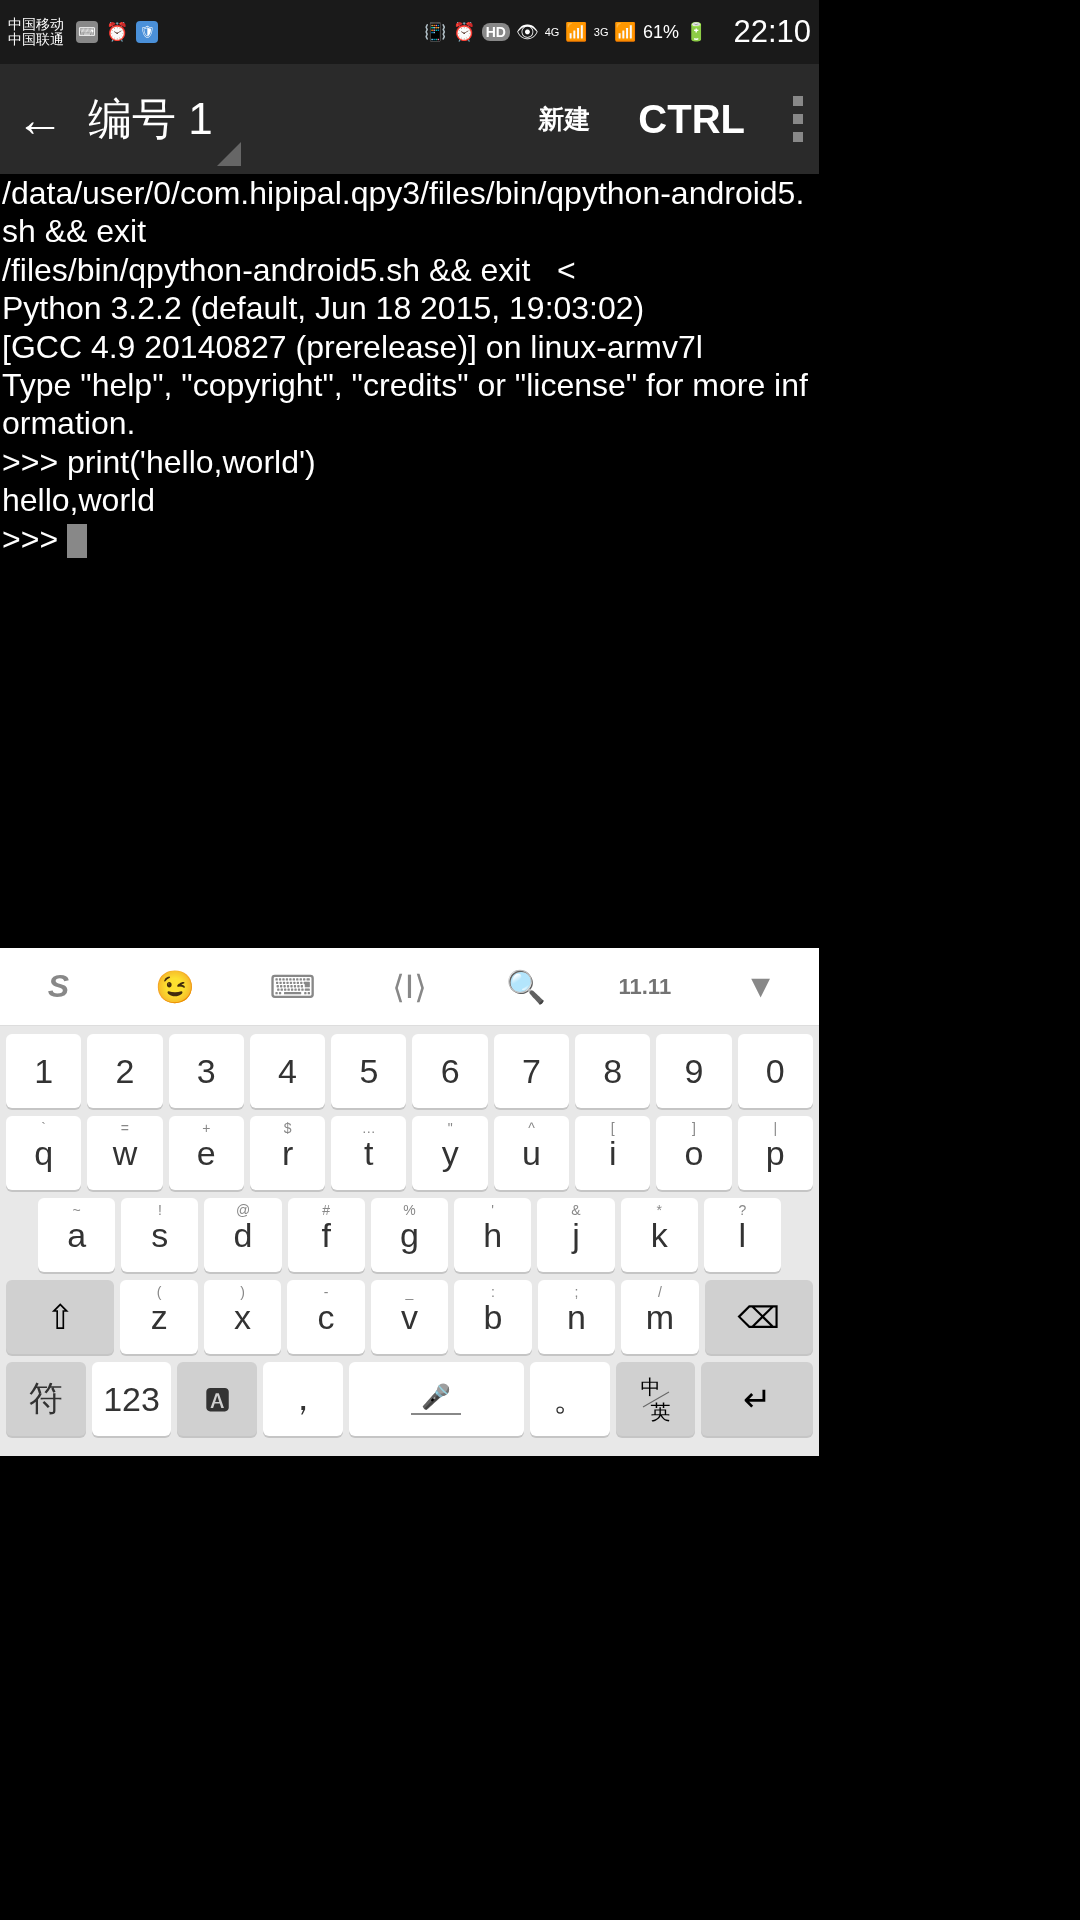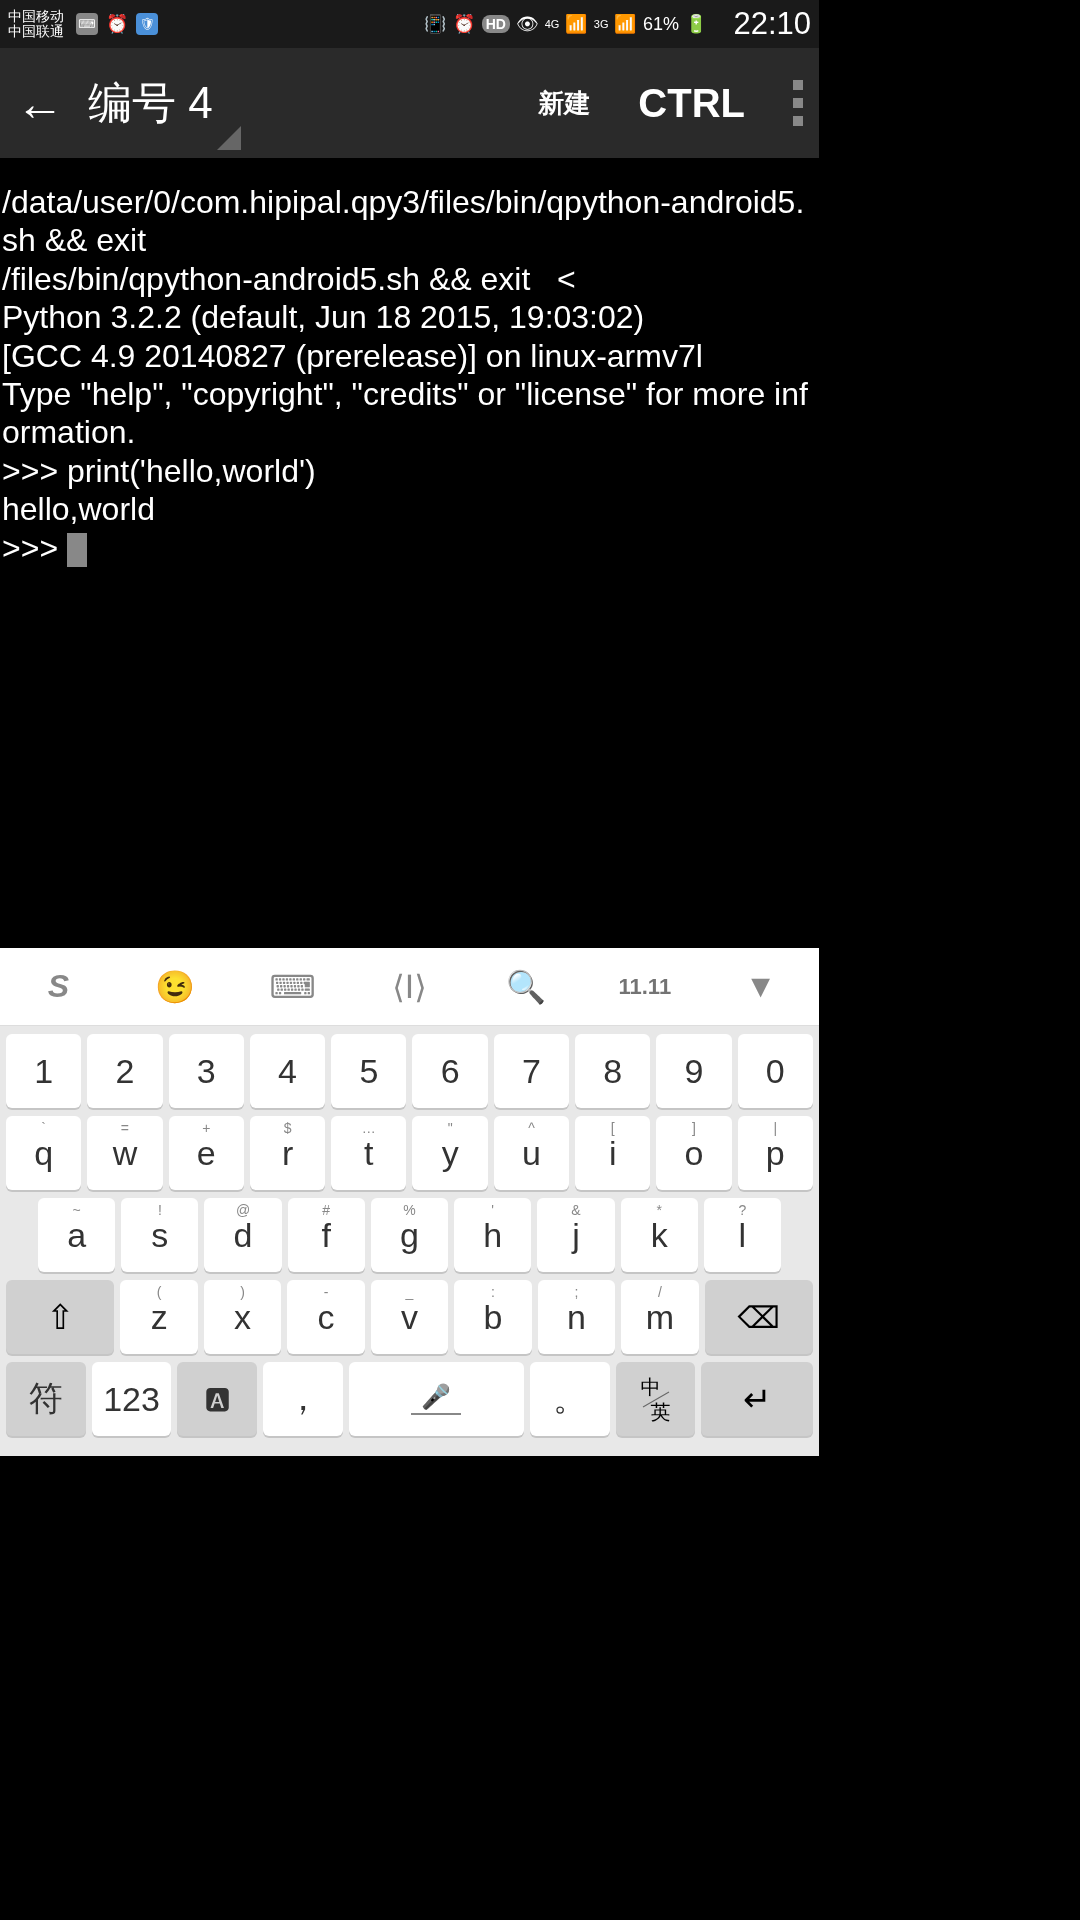--- a/index.html
+++ b/index.html
@@ -1,34 +1,34 @@
 <!DOCTYPE html>
 <html><head>
   <meta charset="utf-8">
   <style>
     * { margin: 0; padding: 0; box-sizing: border-box; font-family: sans-serif; }
     body { width: 819px; height: 1456px; background: #000; display: flex; flex-direction: column; overflow: hidden; }
     
-    .status-bar { height: 48px; background: #1a1a1a; display: flex; align-items: center; padding: 0 8px; color: #fff; font-size: 18px; }
+    .status-bar { height: 64px; background: #1a1a1a; display: flex; align-items: center; padding: 0 8px; color: #fff; font-size: 18px; }
     .status-left { display: flex; flex-direction: column; font-size: 14px; line-height: 1.1; }
     .status-icons-left { display: flex; gap: 8px; margin-left: 12px; align-items: center; }
     .status-icon-box { width: 22px; height: 22px; background: #888; border-radius: 4px; display: flex; align-items: center; justify-content: center; font-size: 12px; }
     .status-right { margin-left: auto; display: flex; align-items: center; gap: 6px; font-size: 18px; }
     .signal-icon { display: inline-block; font-size: 11px; }
     
     .app-bar { height: 110px; background: #2a2a2a; display: flex; align-items: center; padding: 0 16px; color: #fff; }
     .back-btn { font-size: 48px; color: #fff; cursor: pointer; }
     .title { font-size: 44px; margin-left: 24px; font-weight: 300; }
     .title-corner { width: 0; height: 0; border-style: solid; border-width: 0 0 24px 24px; border-color: transparent transparent #666 transparent; margin-left: 4px; align-self: flex-end; margin-bottom: 8px; }
     .action-btn { font-size: 26px; font-weight: bold; color: #fff; margin-left: auto; cursor: pointer; }
     .action-btn2 { font-size: 40px; font-weight: bold; color: #fff; margin-left: 48px; cursor: pointer; }
     .menu-btn { margin-left: 48px; cursor: pointer; display: flex; flex-direction: column; gap: 8px; }
     .menu-dot { width: 10px; height: 10px; background: #888; }
     
-    .terminal { flex: 1; background: #000; color: #fff; font-family: monospace; font-size: 32px; line-height: 1.2; padding: 25px 2px; word-break: break-all; white-space: pre-wrap; }
+    .terminal { flex: 1; background: #000; color: #fff; font-family: monospace; font-size: 32px; line-height: 1.2; padding: 0 2px; word-break: break-all; white-space: pre-wrap; }
     .cursor-block { display: inline-block; width: 20px; height: 34px; background: #888; vertical-align: text-bottom; }
     
     .keyboard { background: #f0f0f0; }
     .kb-toolbar { height: 78px; background: #fff; display: flex; align-items: center; justify-content: space-around; border-bottom: 1px solid #ddd; }
     .kb-tool { font-size: 32px; color: #888; cursor: pointer; width: 50px; text-align: center; }
     .kb-tool.cat { color: #737373; font-size: 22px; font-weight: bold; }
     
     .kb-rows { padding: 8px 6px 12px 6px; background: #e8e8e8; }
     .kb-row { display: flex; gap: 6px; margin-bottom: 8px; }
     .key { flex: 1; height: 74px; background: #fff; border-radius: 6px; box-shadow: 0 2px 0 rgba(0,0,0,0.15); display: flex; flex-direction: column; align-items: center; justify-content: center; cursor: pointer; position: relative; }
@@ -70,21 +70,21 @@
     <span class="signal-icon">3G</span>
     <span>📶</span>
     <span>61%</span>
     <span>🔋</span>
     <span style="font-size:31px;margin-left:20px">22:10</span>
   </div>
 </div>
 
 <div class="app-bar">
   <span class="back-btn">←</span>
-  <span class="title">编号 4</span>
+  <span class="title">编号 1</span>
   <span class="title-corner"></span>
   <span class="action-btn">新建</span>
   <span class="action-btn2">CTRL</span>
   <span class="menu-btn">
     <span class="menu-dot"></span>
       <span class="menu-dot"></span>
       <span class="menu-dot"></span>
   </span>
 </div>
 

